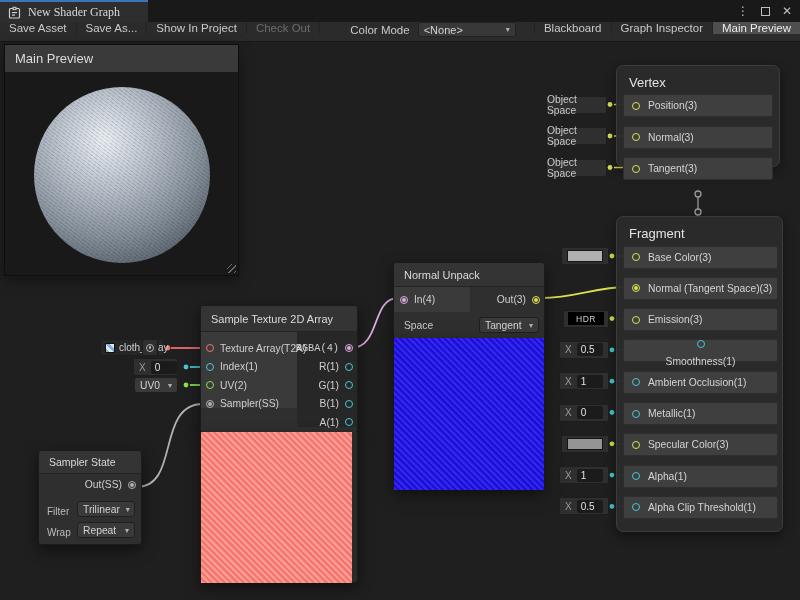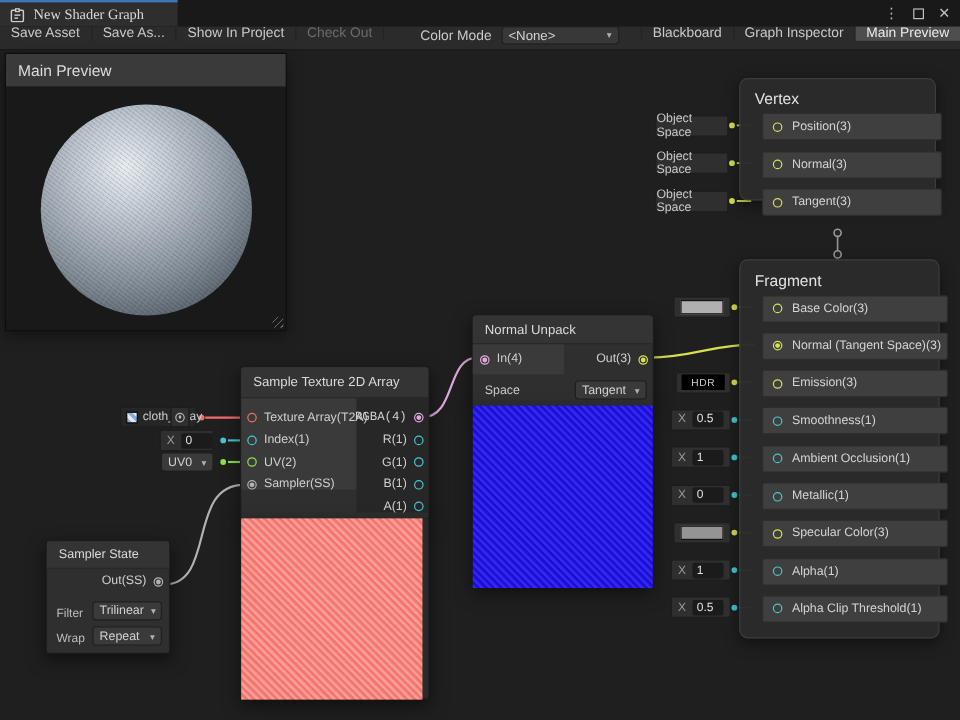--- a/index.html
+++ b/index.html
@@ -51,21 +51,21 @@
   .sphere::after { content:""; position:absolute; inset:0; border-radius:50%;
     background:repeating-linear-gradient(38deg, rgba(0,0,0,.10) 0 1px, transparent 1px 3px),
       repeating-linear-gradient(-52deg, rgba(255,255,255,.04) 0 1px, transparent 1px 4px); }
   .resize-handle { position:absolute; right:2px; bottom:2px; width:9px; height:9px;
     background:repeating-linear-gradient(135deg, transparent 0 3px, #6a6a6a 3px 4px); }
 
   
   .ctx-node { position:absolute; background:rgba(42,42,42,.97); border:1px solid #3c3c3c;
     border-radius:7px; box-shadow:0 4px 12px rgba(0,0,0,.45); }
   .ctx-title { position:absolute; top:9px; left:12px; font-size:13px; color:#e3e3e3; }
-  .ctx-row { position:absolute; left:18px; height:23px; background:#3f3f3f; border:1px solid #2d2d2d;
+  .ctx-row { position:absolute; left:6px; height:23px; background:#3f3f3f; border:1px solid #2d2d2d;
     border-radius:2px; display:flex; align-items:center; gap:8px; padding:0 8px;
     font-size:10.3px; color:#d4d4d4; white-space:nowrap; }
 
   .port { width:8px; height:8px; border-radius:50%; border:1.5px solid var(--pc,#999);
     background:transparent; flex:none; position:relative; }
   .port.connected::after { content:""; position:absolute; inset:1px; border-radius:50%; background:var(--pc,#999); }
 
   
   .chip { position:absolute; height:18px; background:#2f2f2f; border:1px solid #1d1d1d;
     border-radius:2px; display:flex; align-items:center; font-size:10.3px; color:#c8c8c8; }
@@ -242,21 +242,21 @@
         <span>Base Color(3)</span>
       </div>
       <div class="ctx-row" style="top: 59.8px; width: 155px;">
         <span class="port connected" style="--pc: var(--c-vec3);"></span>
         <span>Normal (Tangent Space)(3)</span>
       </div>
       <div class="ctx-row" style="top: 91.1px; width: 155px;">
         <span class="port" style="--pc: var(--c-vec3);"></span>
         <span>Emission(3)</span>
       </div>
-      <div class="ctx-row" style="top: 122.4px; width: 155px;">
+      <div class="ctx-row" style="top: 122.4px; width: 155px; flex-direction: column;">
         <span class="port" style="--pc: var(--c-float);"></span>
         <span>Smoothness(1)</span>
       </div>
       <div class="ctx-row" style="top: 153.7px; width: 155px;">
         <span class="port" style="--pc: var(--c-float);"></span>
         <span>Ambient Occlusion(1)</span>
       </div>
       <div class="ctx-row" style="top: 185px; width: 155px;">
         <span class="port" style="--pc: var(--c-float);"></span>
         <span>Metallic(1)</span>

